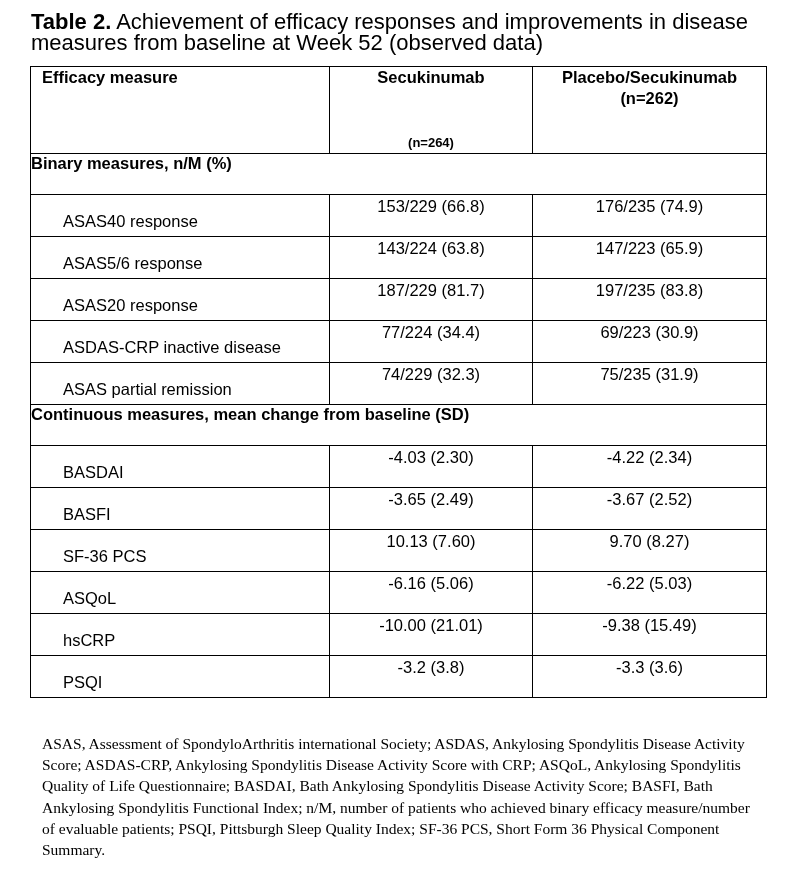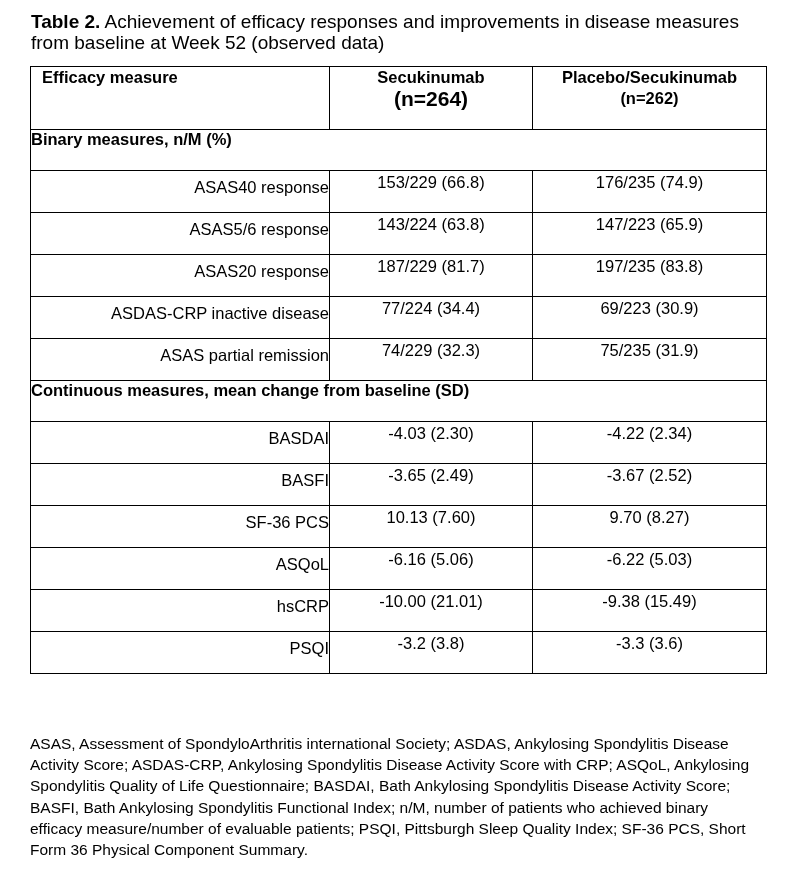--- a/index.html
+++ b/index.html
@@ -2,45 +2,45 @@
 <html><head>
 <meta charset="utf-8">
 <style>
   html, body { margin: 0; padding: 0; background: #ffffff; }
   body {
     width: 796px; height: 883px; position: relative; overflow: hidden;
     font-family: "Liberation Sans", sans-serif; color: #000000;
   }
   .caption {
     position: absolute; left: 31px; top: 11px; width: 720px;
-    font-size: 19px; line-height: 21px;
+    font-size: 22px; line-height: 21px;
   }
   .caption b { font-weight: bold; }
   table.tbl {
     position: absolute; left: 30px; top: 66px; width: 736px;
     border-collapse: collapse; table-layout: fixed;
     font-size: 16.5px;
   }
   table.tbl td, table.tbl th {
     border: 1.3px solid #000000; padding: 0; vertical-align: top;
   }
   col.c1 { width: 299px; } col.c2 { width: 203px; } col.c3 { width: 234px; }
   .hdr th { height: 62px; font-weight: bold; padding-top: 5px; line-height: 21px; }
   .hdr th.first { text-align: left; padding-left: 11px; margin-top: 12px; }
-  .hdr .sub { font-size: 21px; }
+  .hdr .sub { font-size: 13px; margin-top: 44px; }
   .sec td { height: 41px; font-weight: bold; padding-left: 11px; padding-top: 7px; box-sizing: border-box; }
   .row td { height: 42px; box-sizing: border-box; }
-  .row td.lbl { padding-left: 32px; padding-top: 6px; line-height: 20px; text-align: right; }
+  .row td.lbl { padding-left: 32px; padding-top: 16px; line-height: 20px; }
   .row td.val { text-align: center; padding-top: 2px; }
   .row.tall td { height: 53px; }
   .row.tall td.val { padding-top: 8px; }
   .row.low td.val { }
   .footnote {
-    position: absolute; left: 30px; top: 733px; width: 720px;
-    font-size: 15.5px; line-height: 21.2px;
+    position: absolute; left: 42px; top: 733px; width: 720px;
+    font-size: 15.5px; line-height: 21.2px; font-family: Liberation Serif, serif;
   }
 </style>
 </head>
 <body>
 
 <div class="caption"><b>Table 2.</b><span> Achievement of efficacy responses and improvements in disease measures from baseline at Week 52 (observed data)</span></div>
 
 <table class="tbl">
   <colgroup>
       <col class="c1">

